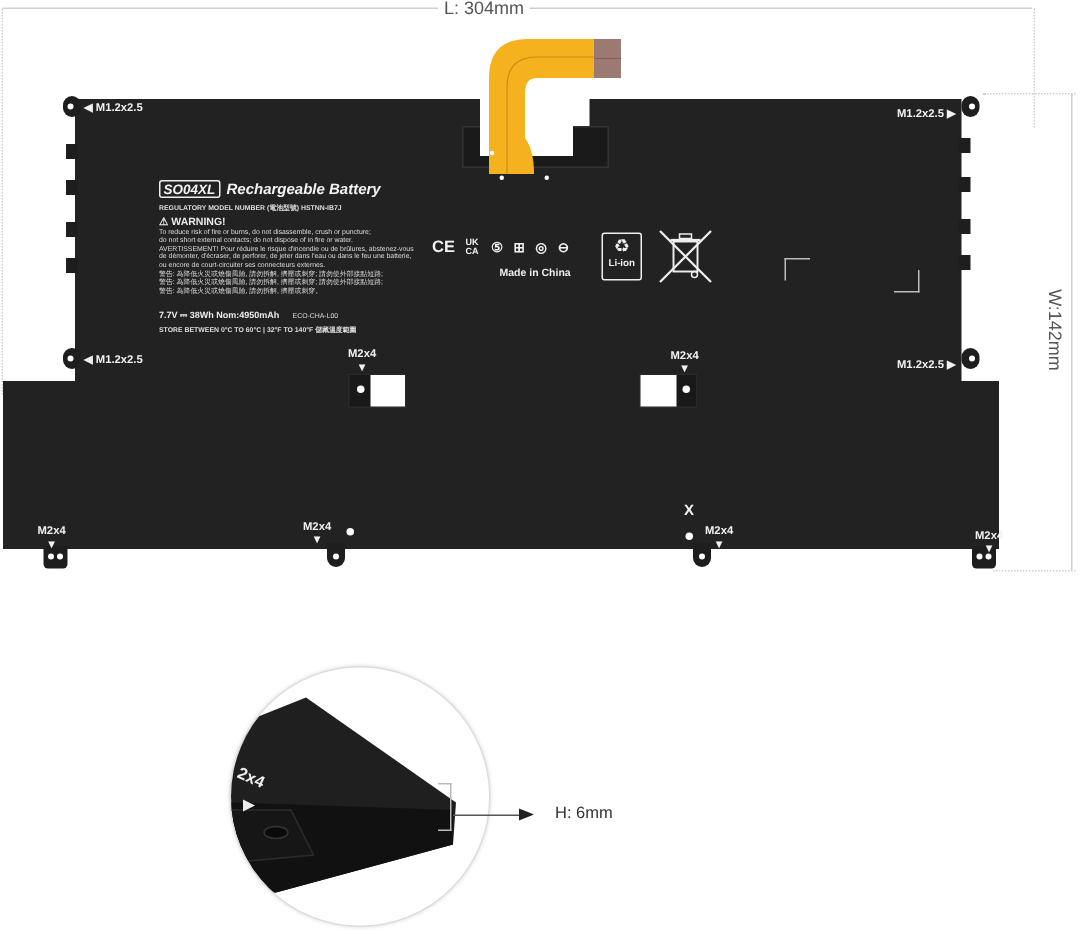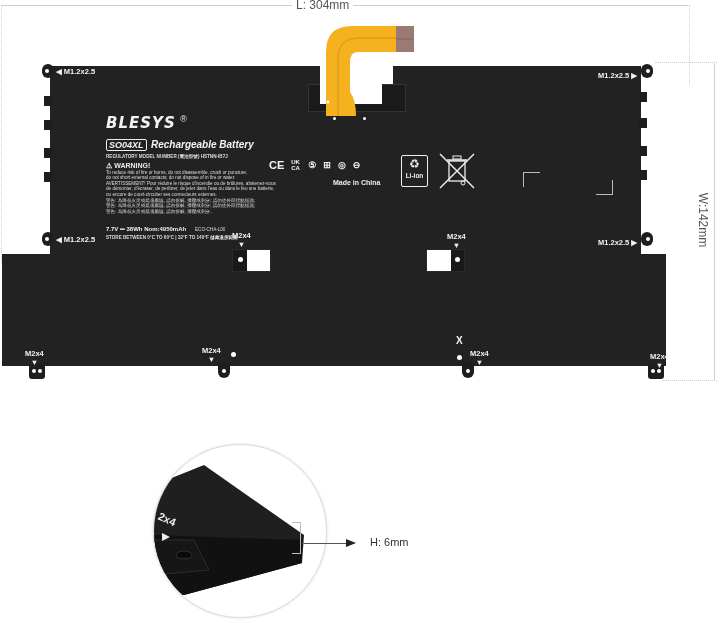--- a/index.html
+++ b/index.html
@@ -131,40 +131,39 @@
     <div>M2x4</div>
     <div>▼</div>
   </div>
 <div class="abs screw-label" style="left:650px;top:352px;text-align:center;">
     <div>M2x4</div>
     <div>▼</div>
   </div>
 <div class="abs screw-label" style="left:456px;top:335px;font-size:10px;">X</div>
 
 <div class="abs label-area" style="left:106px;top:114px;width:165px;">
-  <div><span class="brand">BLESYS</span> <span style="font-size:9px;vertical-align:top;">®</span></div>
   <div style="margin-top:2px;white-space:nowrap;font-style:italic;">
     <span class="model-box">SO04XL</span>
     <span class="title-text">Rechargeable Battery</span>
   </div>
   <div class="fine" style="margin-top:2px;font-weight:bold;">REGULATORY MODEL NUMBER (電池型號) HSTNN-IB7J</div>
   <div style="font-size:7px;font-weight:bold;margin-top:2px;white-space:nowrap;"><span>⚠</span> <span>WARNING!</span></div>
   <div class="fine">To reduce risk of fire or burns, do not disassemble, crush or puncture;</div>
   <div class="fine">do not short external contacts; do not dispose of in fire or water.</div>
   <div class="fine">AVERTISSEMENT! Pour réduire le risque d'incendie ou de brûlures, abstenez-vous</div>
   <div class="fine">de démonter, d'écraser, de perforer, de jeter dans l'eau ou dans le feu une batterie,</div>
   <div class="fine">ou encore de court-circuiter ses connecteurs externes.</div>
   <div class="fine" style="overflow:hidden;width:150px;">警告: 為降低火災或燒傷風險, 請勿拆解, 擠壓或刺穿; 請勿使外部接點短路; 請勿丟入火中或水中。</div>
   <div class="fine" style="overflow:hidden;width:150px;">警告: 為降低火災或燒傷風險, 請勿拆解, 擠壓或刺穿; 請勿使外部接點短路; 請勿丟入火中或水中。</div>
   <div class="fine" style="overflow:hidden;width:150px;">警告: 為降低火災或燒傷風險, 請勿拆解, 擠壓或刺穿。</div>
   <div style="margin-top:3px;white-space:nowrap;"><span class="spec">7.7V ⎓ 38Wh Nom:4950mAh</span> &nbsp;<span class="fine">ECO-CHA-L00</span></div>
   <div class="fine" style="font-weight:bold;">STORE BETWEEN 0°C TO 60°C | 32°F TO 140°F 儲藏溫度範圍</div>
 </div>
 
-<div class="abs" style="left:269px;top:159px;display:flex;gap:7px;align-items:center;">
+<div class="abs" style="left:288px;top:159px;display:flex;gap:7px;align-items:center;">
   <span class="cert" style="font-size:11px;">CE</span>
   <span class="cert" style="font-size:6px;width:10px;line-height:6px;">UK CA</span>
   <span class="cert">⑤</span>
   <span class="cert">⊞</span>
   <span class="cert">◎</span>
   <span class="cert">⊖</span>
 </div>
 <div class="abs" style="left:333px;top:179px;font-size:7px;font-weight:bold;color:#eee;">Made in China</div>
 
 <div class="abs" style="left:401px;top:155px;width:25px;height:30px;border:1.5px solid #eee;border-radius:2px;text-align:center;color:#eee;">

